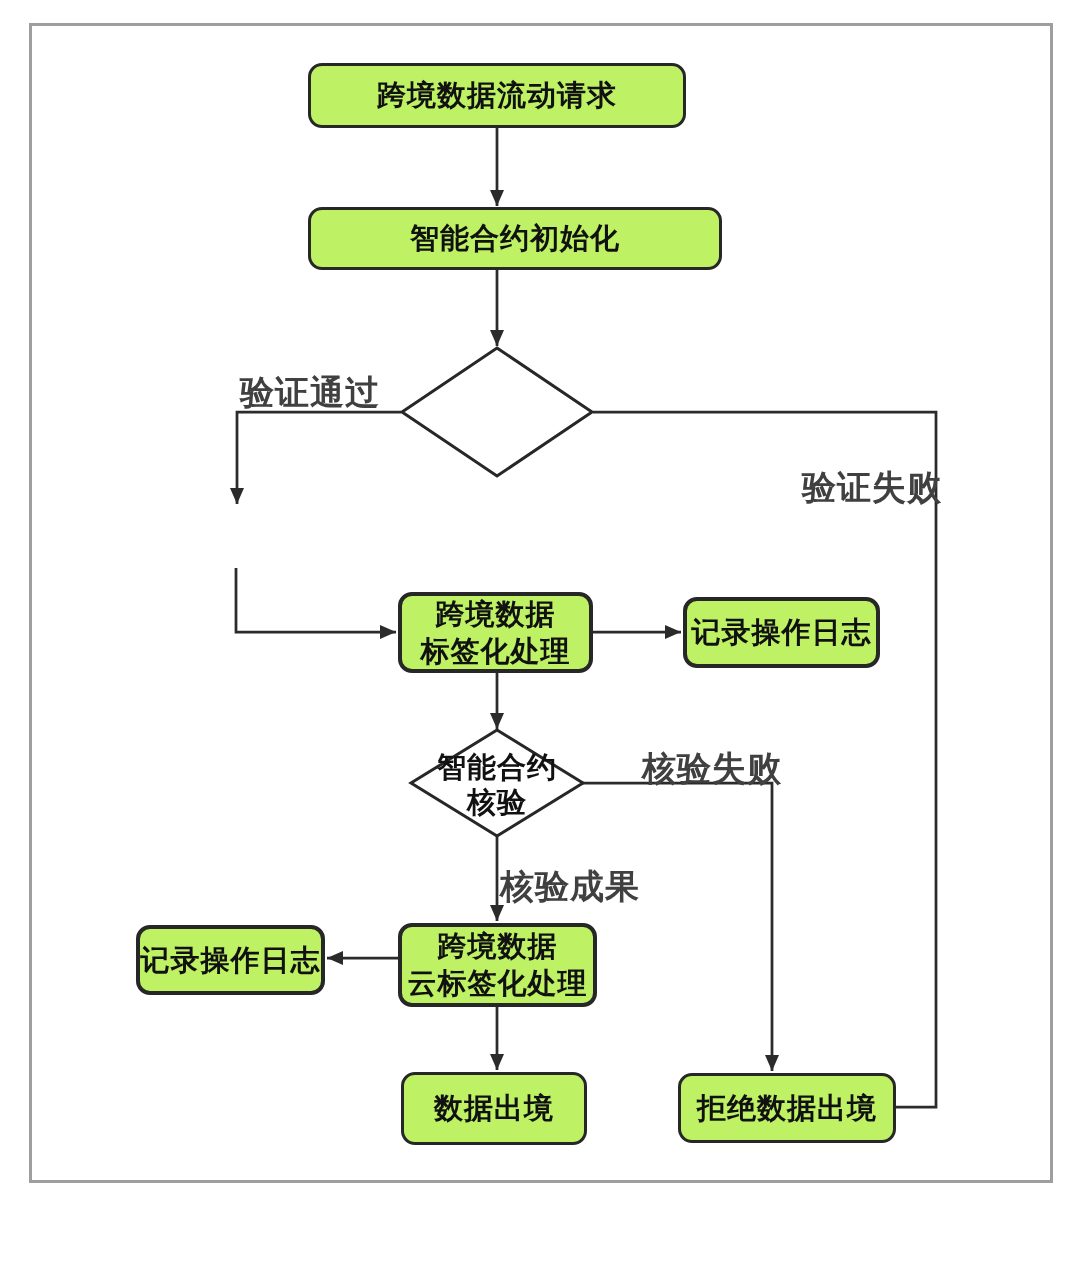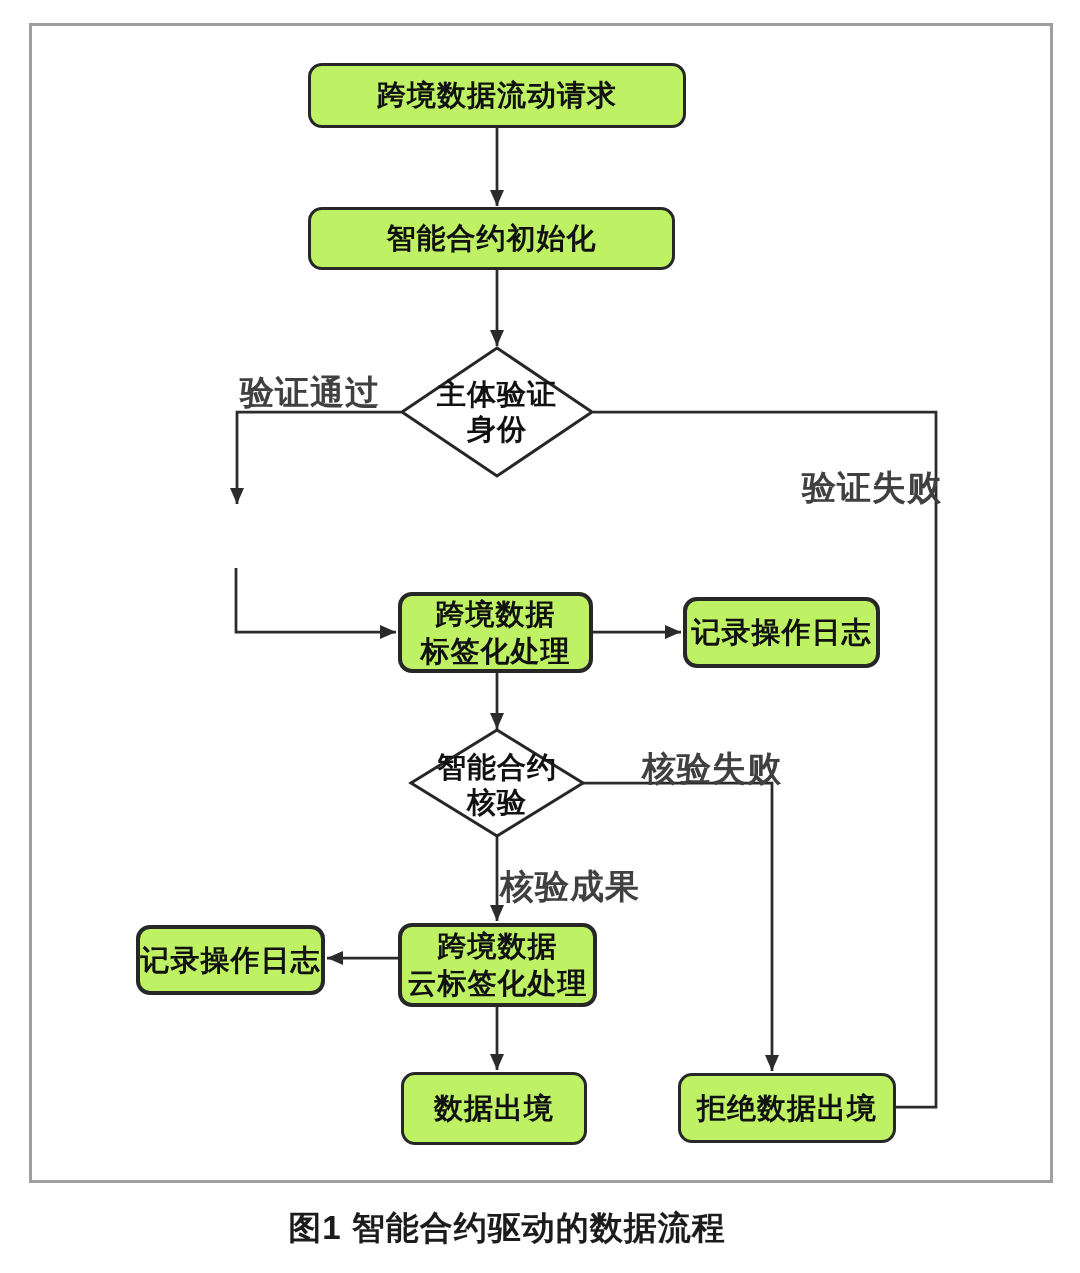--- a/index.html
+++ b/index.html
@@ -61,46 +61,43 @@
       <path d="M497,1007 V1070" marker-end="url(#arrow)"></path>
     </g>
     <g fill="#ffffff" stroke="#272727" stroke-width="3" stroke-linejoin="miter">
       <polygon points="497,348 592,412 497,476 402,412"></polygon>
       <polygon points="497,730 583,783 497,836 411,783"></polygon>
     </g>
   </svg>
 
   <div class="node" style="left:308px; top:63px; width:378px; height:65px;">跨境数据流动请求</div>
 
-  <div class="node" style="left:308px; top:207px; width:367px; height:63px;">智能合约初始化</div>
+  <div class="node" style="left:308px; top:207px; width:414px; height:63px;">智能合约初始化</div>
 
 
   <div class="node thick" style="left:398px; top:592px; width:195px; height:81px;">跨境数据
 标签化处理</div>
 
   <div class="node thick" style="left:683px; top:597px; width:197px; height:71px;">记录操作日志</div>
 
   <div class="node thick" style="left:136px; top:925px; width:189px; height:70px;">记录操作日志</div>
 
   <div class="node thick" style="left:398px; top:923px; width:199px; height:84px;">跨境数据
 云标签化处理</div>
 
   <div class="node" style="left:401px; top:1072px; width:186px; height:73px;">数据出境</div>
 
   <div class="node" style="left:678px; top:1073px; width:218px; height:70px;">拒绝数据出境</div>
 
-  <div class="diamond-label" style="left:402px; top:377px; width:190px;">主体验证
-身份</div>
 
   <div class="diamond-label" style="left:412px; top:750px; width:170px;">智能合约
 核验</div>
 
   <div class="edge-label" style="left:240px; top:370px; width:140px;">验证通过</div>
 
   <div class="edge-label" style="left:802px; top:465px; width:135px;">验证失败</div>
 
   <div class="edge-label" style="left:642px; top:746px; width:130px;">核验失败</div>
 
   <div class="edge-label" style="left:500px; top:864px; width:130px;">核验成果</div>
 
-  <div class="caption">图1  智能合约驱动的数据流程</div>
 
 </div>
 
 </body></html>

